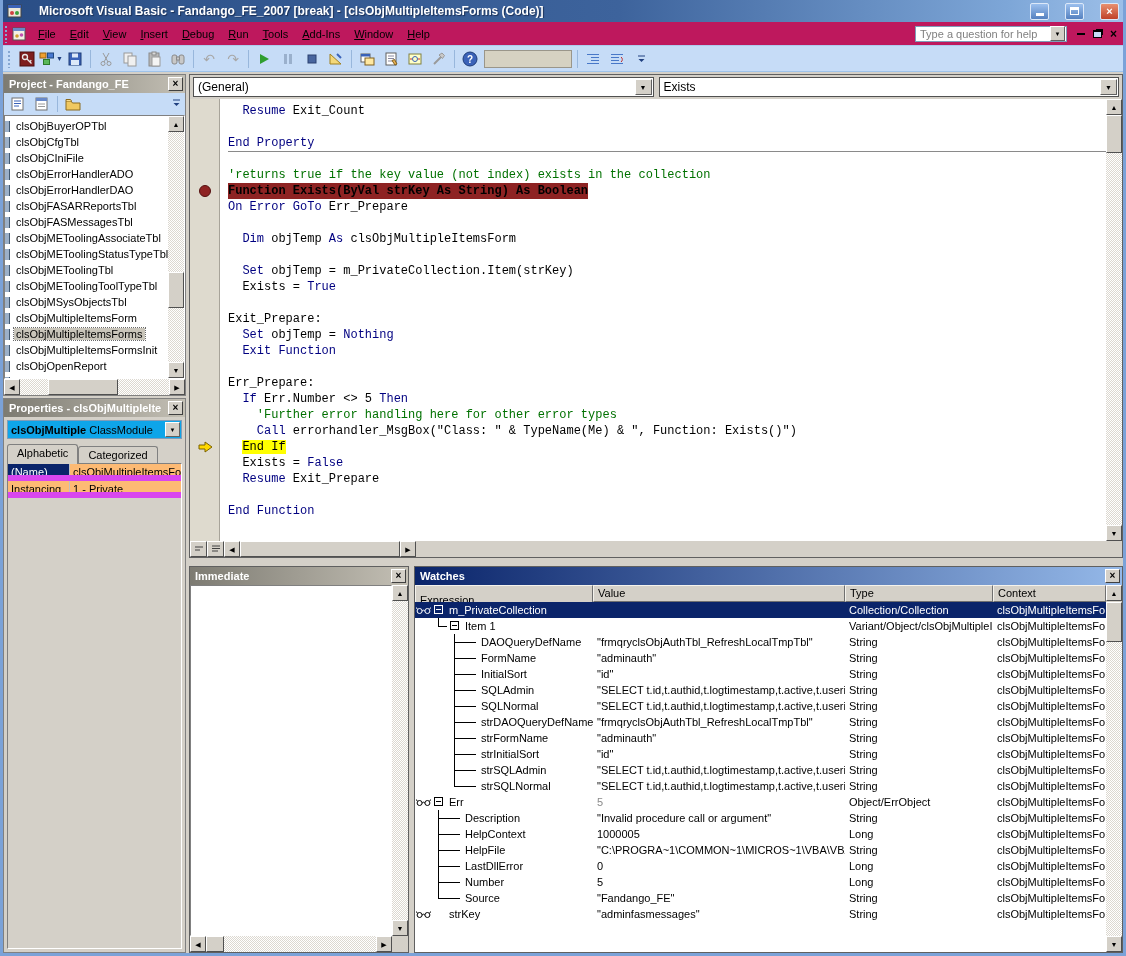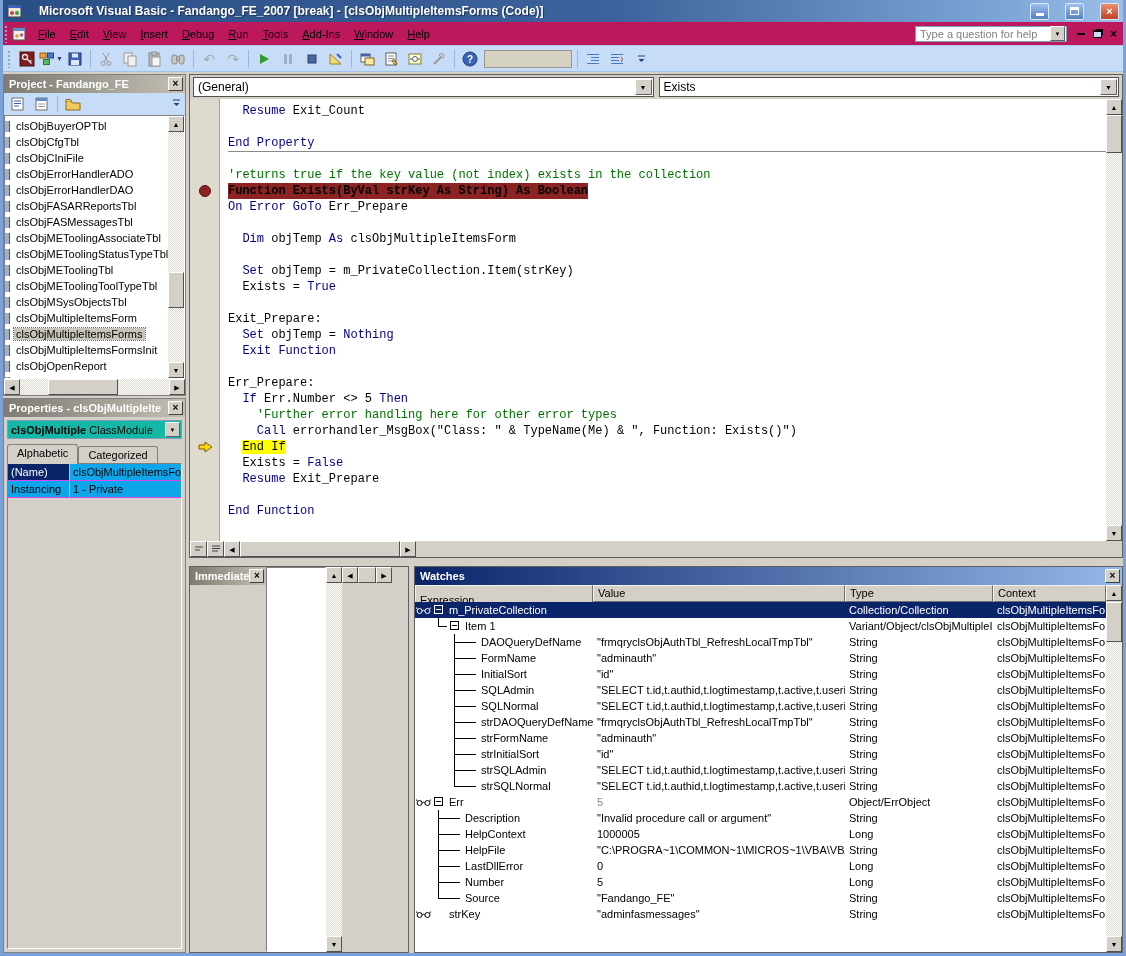--- a/index.html
+++ b/index.html
@@ -67,30 +67,30 @@
   .ptool { width:22px; height:18px; display:flex; align-items:center; justify-content:center;}
   .ptools .ovf { margin-left:auto; }
   .plist-wrap { flex:1; display:flex; overflow:hidden; border:1px solid; border-color:#808080 #fff #fff #808080; background:#fff;}
   .plist { flex:1; overflow:hidden; padding-top:2px;}
   .pitem { height:16px; display:flex; align-items:center; white-space:nowrap; overflow:hidden;}
   .pic { width:5px; height:11px; flex:none; margin-right:4px; background:#9cb0c8; border-right:1px solid #405870;}
   .pitem .plabel { padding:0 2px; }
   .pitem.sel .plabel { background:#c9c5ba; outline:1px dotted #6a6a6a;}
   
   .props-panel { flex:1; display:flex; flex-direction:column; border:1px solid #808080; background:#d4d0c8; margin-top:2px;}
-  .pcombo { margin:3px 3px 2px 3px; height:19px; background:#14b8a6; border:1px solid #7f9db9; display:flex; align-items:center; flex:none;}
+  .pcombo { margin:3px 3px 2px 3px; height:19px; background:#0ea5e9; border:1px solid #7f9db9; display:flex; align-items:center; flex:none;}
   .pcombo .val { flex:1; padding-left:3px; white-space:nowrap; overflow:hidden;}
   .pcombo b { font-weight:bold; }
   .pcombo .arr { width:15px; height:15px; background:#d4d0c8; border:1px solid; border-color:#fff #606060 #606060 #fff;
     display:flex; align-items:center; justify-content:center; font-size:6px; margin-right:1px;}
   .ptabs { display:flex; padding:3px 3px 0 3px; flex:none; position:relative; }
   .ptab { padding:2px 9px 3px 9px; background:#d4d0c8; border:1px solid #808080; border-bottom:none; border-radius:3px 3px 0 0; margin-top:2px;}
   .ptab.active { margin-top:0; padding-bottom:5px; font-weight:normal; z-index:2; background:#d4d0c8; position:relative;}
   .pgrid { flex:1; margin:0 3px 3px 3px; border:1px solid; border-color:#808080 #fff #fff #808080; background:#d4d0c8; overflow:hidden; margin-top:-1px; z-index:1;}
-  .prow { height:17px; display:flex; border-bottom:1px solid #d946ef; background:#0ea5e9;}
+  .prow { height:17px; display:flex; border-bottom:6px solid #d946ef; background:#fdba74;}
   .prow .pname { width:62px; flex:none; border-right:1px solid #c0c0c0; padding:2px 0 0 3px; white-space:nowrap; overflow:hidden;}
   .prow .pval { flex:1; padding:2px 0 0 3px; white-space:nowrap; overflow:hidden;}
   .prow.sel .pname { background:#0a246a; color:#fff;}
   
   .rightcol { flex:1; display:flex; flex-direction:column; overflow:hidden;}
   .code-window { height:484px; flex:none; display:flex; flex-direction:column; border:1px solid #606060; background:#d4d0c8;}
   .combos { height:24px; flex:none; display:flex; align-items:center; gap:5px; padding:1px 3px; background:#d4d0c8;}
   .combo { flex:1; height:20px; background:#fff; border:1px solid #505050; display:flex; align-items:center;}
   .combo .val { flex:1; padding-left:4px; font-size:12px; white-space:nowrap; overflow:hidden;}
   .combo .arr { width:17px; height:16px; background:#d4d0c8; border:1px solid; border-color:#fff #606060 #606060 #fff;
@@ -106,21 +106,21 @@
   .sh { background:#ffff00; color:#000; }
   .bpline { background:#8e2323; color:#fff; font-weight:bold; display:inline-block;}
   .code-vsb .sb-thumb { height:38px; }
   .code-hsb { height:16px; flex:none; display:flex; background:#d4d0c8;}
   .viewbtn { width:17px; height:16px; flex:none; background:#d4d0c8; border:1px solid; border-color:#fff #505050 #505050 #fff;
     display:flex; align-items:center; justify-content:center;}
   
   .hsplit { height:8px; flex:none; background:#d4d0c8;}
   
   .bottomrow { flex:1; display:flex; overflow:hidden;}
-  .immediate { width:220px; flex:none; display:flex; flex-direction:row; border:1px solid #606060; background:#d4d0c8;}
+  .immediate { width:220px; flex:none; display:flex; flex-direction:column; border:1px solid #606060; background:#d4d0c8;}
   .imm-body { flex:1; display:flex; overflow:hidden;}
   .imm-text { flex:1; background:#fff; border:1px solid; border-color:#808080 transparent transparent #808080;}
   .vgap { width:5px; flex:none; background:#d4d0c8;}
   .watches { flex:1; display:flex; flex-direction:column; border:1px solid #606060; background:#d4d0c8; overflow:hidden;}
   .wcolhdr { height:17px; flex:none; display:flex; background:#d4d0c8;}
   .wh { border:1px solid; border-color:#f4f2ec #707070 #707070 #f4f2ec; padding:1px 0 0 4px; white-space:nowrap; overflow:hidden;}
   .wbody { flex:1; display:flex; overflow:hidden;}
   .wrows { flex:1; background:#fff; overflow:hidden;}
   .wrow { height:16px; display:flex; align-items:center; white-space:nowrap;}
   .wrow.sel { background:#0a246a; color:#fff;}

